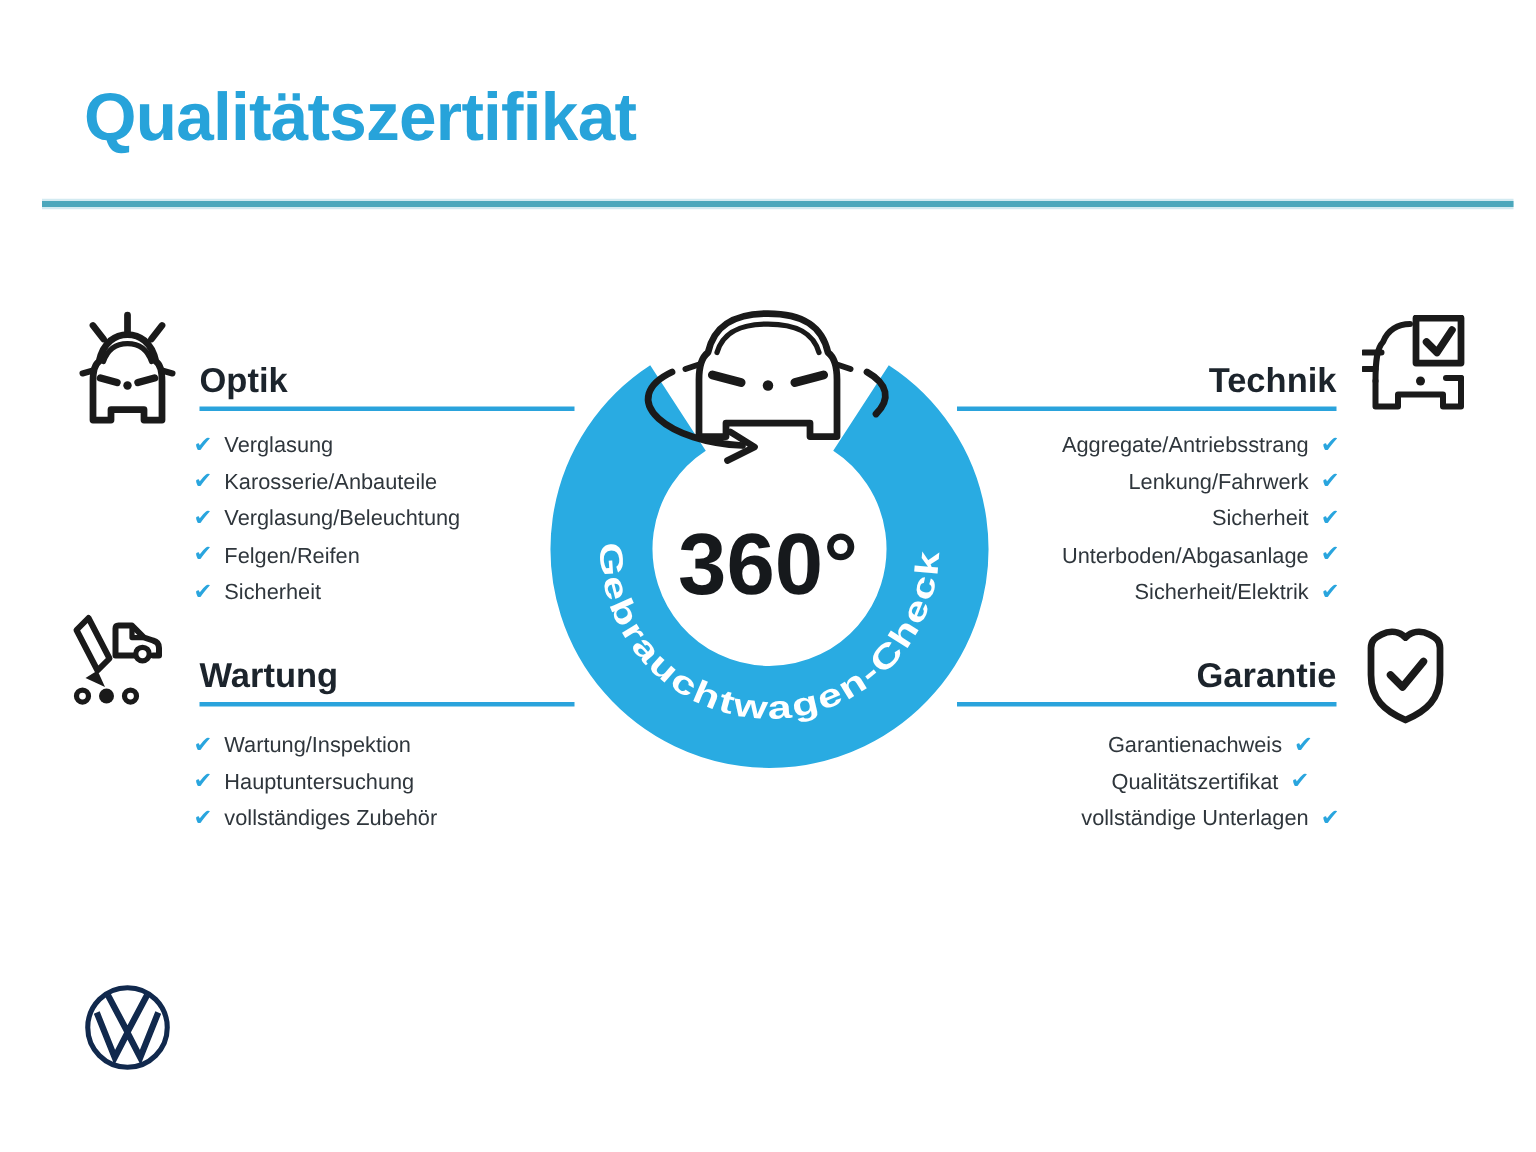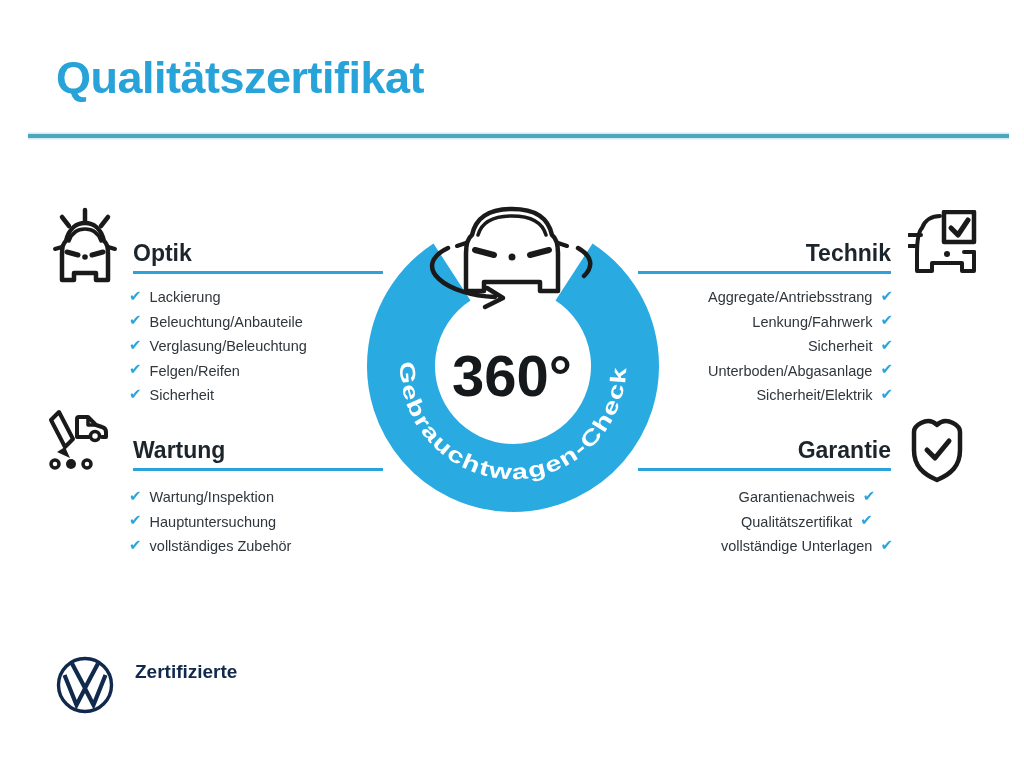--- a/index.html
+++ b/index.html
@@ -48,25 +48,25 @@
   <path class="ink" stroke-width="3.5" d="M19,34 C22,25 28,22 35,22 C42,22 48,25 51,34"></path>
   <path class="ink" stroke-width="5" d="M17,45 L28,48 M42,48 L53,45"></path>
   <circle class="ink-f" cx="35" cy="50" r="2.8"></circle>
   <path class="ink" stroke-width="4" d="M12,40 L5,42 M58,40 L65,42"></path>
 </svg>
 <div class="abs section-title" style="left:133px; top:241px;">Optik</div>
 <div class="abs section-rule" style="left:133px; top:271px; width:250px;"></div>
 <div class="abs check-list" style="left:129px; top:285px;">
     <div class="check-row">
       <span class="check lead">✔</span>
-      <span>Lackierung</span>
+      <span>Verglasung</span>
     </div>
     <div class="check-row">
       <span class="check lead">✔</span>
-      <span>Beleuchtung/Anbauteile</span>
+      <span>Karosserie/Anbauteile</span>
     </div>
     <div class="check-row">
       <span class="check lead">✔</span>
       <span>Verglasung/Beleuchtung</span>
     </div>
     <div class="check-row">
       <span class="check lead">✔</span>
       <span>Felgen/Reifen</span>
     </div>
     <div class="check-row">
@@ -181,14 +181,13 @@
     <path class="ink" stroke-width="4.5" d="M223,55 C237,63 239,73 229,83"></path>
   </g>
 </svg>
 
 <svg class="abs" style="left:55px; top:655px;" width="60" height="60" viewBox="0 0 60 60">
   <circle cx="30" cy="30" r="26.5" fill="none" stroke="#11294d" stroke-width="3.4"></circle>
   <path d="M17,8.5 L30,33 L43,8.5" fill="none" stroke="#11294d" stroke-width="4.2" stroke-linejoin="miter"></path>
   <path d="M9.5,20 L21.5,50 L30,33.5 L38.5,50 L50.5,20" fill="none" stroke="#11294d" stroke-width="4.2" stroke-linejoin="miter"></path>
 </svg>
 <div class="abs brand-text">
-  <div>Zertifizierte</div>
 </div>
 
 </body></html>

